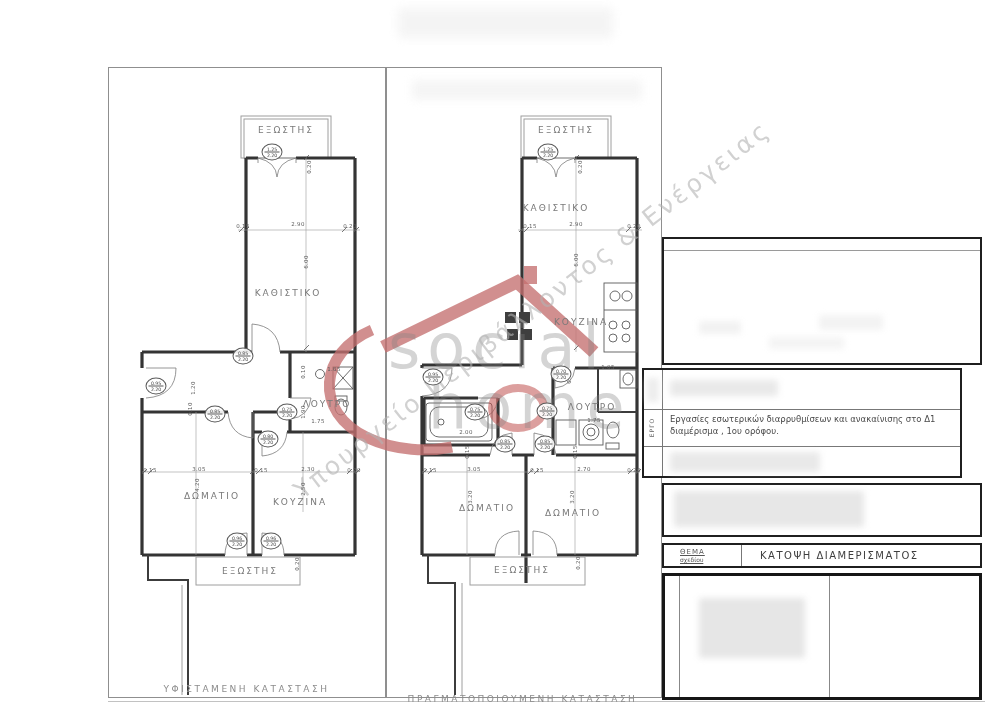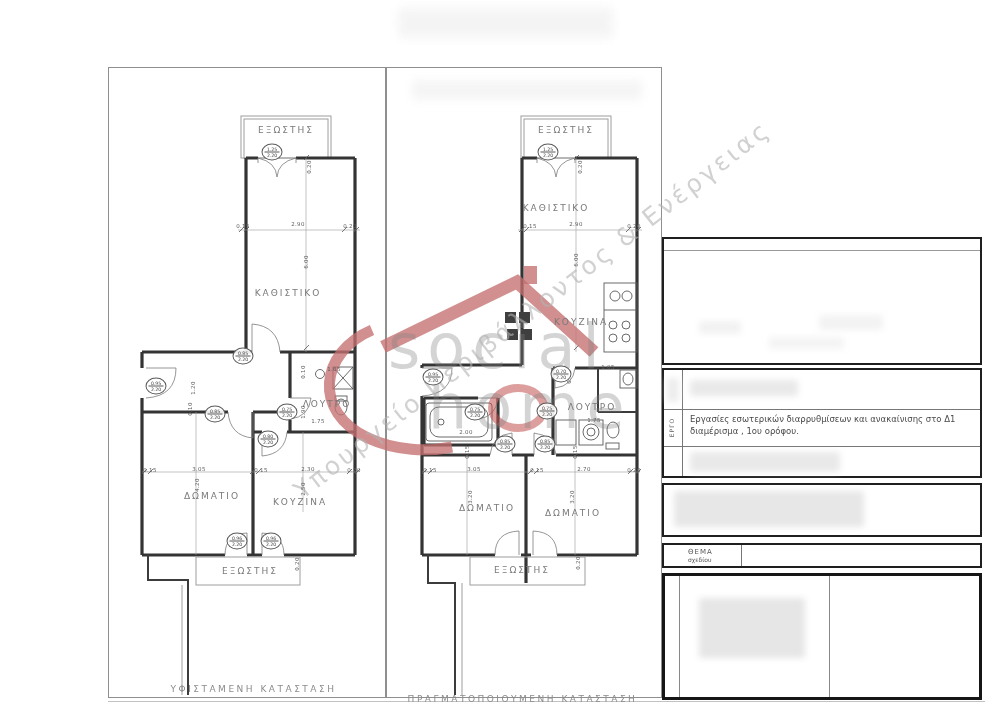--- a/index.html
+++ b/index.html
@@ -43,21 +43,21 @@
   
   .tbox{position:absolute;background:#fff;z-index:35;box-sizing:border-box;}
   .tb-thick{border:2.5px solid #1f1f1f;}
   .tb-med{border:2px solid #1f1f1f;}
   #tb5{border:3px solid #161616;}
   .tb-text{color:#4a4a4a;}
   #ergo-label{position:absolute;left:-1px;top:0;width:18px;height:100%;
       display:flex;align-items:center;justify-content:center;}
   #ergo-label span{transform:rotate(-90deg);font-size:6px;color:#666;letter-spacing:1px;}
   #thema-cell{display:flex;flex-direction:column;justify-content:center;
-      padding-left:24px;color:#555;}
+      padding-left:16px;color:#555;text-decoration:underline;}
   #thema-cell .l1{font-size:7px;letter-spacing:1px;}
   #thema-cell .l2{font-size:6px;}
   #thema-value{display:flex;align-items:center;padding-left:18px;font-size:10px;
       letter-spacing:1.5px;color:#3e3e3e;}
 </style>
 </head>
 <body>
 
 <div class="panel" style="left:108px;top:67px;width:277px;height:629px;"></div>
 <div class="panel" style="left:385px;top:67px;width:275px;height:629px;"></div>
@@ -179,34 +179,34 @@
 <svg width="1000" height="708" style="z-index:19;">
   <path d="M383,347 L517,282 L594,352" stroke="#c4706f" stroke-width="13" fill="none" opacity="0.78"></path>
   <rect x="524" y="266" width="13" height="18" fill="#c4706f" opacity="0.78"></rect>
   <path d="M372,330 C320,352 312,412 368,438 C396,451 428,452 452,447" stroke="#c4706f" stroke-width="11" fill="none" opacity="0.78"></path>
   <ellipse cx="518" cy="408" rx="26" ry="20" stroke="#c0504f" stroke-width="8" fill="none" opacity="0.55"></ellipse>
 </svg>
 <div class="brand" style="left:388px;top:310px;">social</div>
 <div class="brand" style="left:428px;top:370px;">home</div>
 <div id="wm-diag">Υπουργείο Περιβάλλοντος &amp; Ενέργειας</div>
 
-<div class="caption" style="left:108px;width:277px;top:684px;margin-left:7px;">ΥΦΙΣΤΑΜΕΝΗ ΚΑΤΑΣΤΑΣΗ</div>
+<div class="caption" style="left:108px;width:277px;top:684px;">ΥΦΙΣΤΑΜΕΝΗ ΚΑΤΑΣΤΑΣΗ</div>
 <div class="caption" style="left:385px;width:275px;top:684px;margin-top:10px;">ΠΡΑΓΜΑΤΟΠΟΙΟΥΜΕΝΗ ΚΑΤΑΣΤΑΣΗ</div>
 
 <div class="blurbar" style="left:398px;top:8px;width:215px;height:30px;background:#ececec;opacity:0.55;filter:blur(5px);"></div>
 <div class="blurbar" style="left:412px;top:80px;width:230px;height:20px;background:#f1f1f1;opacity:0.7;filter:blur(4px);"></div>
 
 <div class="tbox tb-thick" id="tb1" style="left:662px;top:237px;width:320px;height:128px;">
   <div style="height:11px;border-bottom:1px solid #9a9a9a;"></div>
   <div class="blurbar" style="left:35px;top:82px;width:42px;height:13px;background:#f2f2f2;"></div>
   <div class="blurbar" style="left:155px;top:76px;width:64px;height:15px;background:#f3f3f3;"></div>
   <div class="blurbar" style="left:105px;top:98px;width:75px;height:12px;background:#f4f4f4;"></div>
 </div>
 
-<div class="tbox tb-thick" id="tb2" style="left:662px;top:368px;width:320px;height:110px;">
+<div class="tbox tb-thick" id="tb2" style="left:642px;top:368px;width:320px;height:110px;">
   <div style="position:absolute;left:18px;top:0;bottom:0;border-left:1px solid #777;"></div>
   <div style="position:absolute;left:0;top:39px;right:0;border-top:1px solid #777;"></div>
   <div style="position:absolute;left:0;top:76px;right:0;border-top:1px solid #777;"></div>
   <div class="blurbar" style="left:3px;top:8px;width:12px;height:24px;background:#ededed;"></div>
   <div class="blurbar" style="left:26px;top:10px;width:108px;height:16px;background:#e9e9e9;"></div>
   <div style="position:absolute;left:0;top:39px;width:18px;height:37px;">
     <div id="ergo-label">
         <span>ΕΡΓΟ</span>
       </div>
   </div>
@@ -216,20 +216,21 @@
 
 <div class="tbox tb-thick" id="tb3" style="left:662px;top:483px;width:320px;height:54px;">
   <div class="blurbar" style="left:10px;top:6px;width:190px;height:36px;background:#e7e7e7;"></div>
 </div>
 
 <div class="tbox tb-med" id="tb4" style="left:662px;top:543px;width:320px;height:25px;display:flex;">
   <div id="thema-cell" style="width:78px;border-right:1px solid #777;box-sizing:border-box;">
     <span class="l1">ΘΕΜΑ</span>
     <span class="l2">σχεδίου</span>
   </div>
+  <div id="thema-value">ΚΑΤΟΨΗ ΔΙΑΜΕΡΙΣΜΑΤΟΣ</div>
 </div>
 
 <div class="tbox" id="tb5" style="left:662px;top:573px;width:320px;height:127px;">
   <div style="position:absolute;left:14px;top:0;bottom:0;border-left:1px solid #888;"></div>
   <div style="position:absolute;left:164px;top:0;bottom:0;border-left:1px solid #888;"></div>
   <div class="blurbar" style="left:34px;top:22px;width:106px;height:60px;background:#e6e6e6;"></div>
 </div>
 
 <div class="room-label" style="left: 286px; top: 130px;">ΕΞΩΣΤΗΣ</div>
 <div class="room-label" style="left: 288px; top: 293px;">ΚΑΘΙΣΤΙΚΟ</div>

